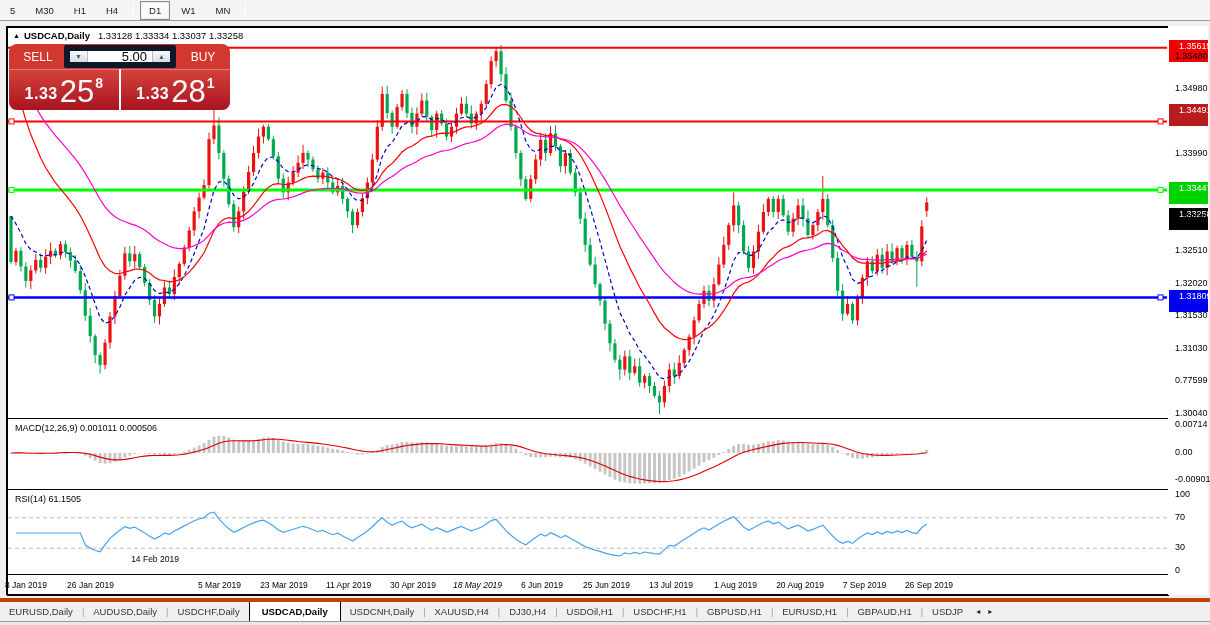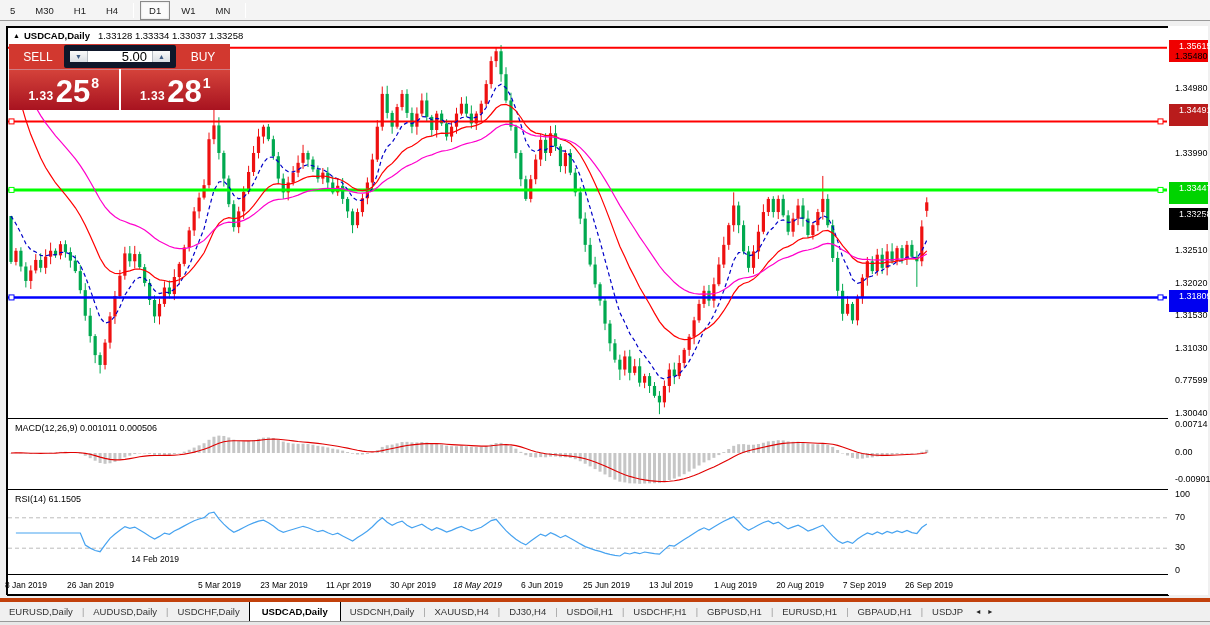--- a/index.html
+++ b/index.html
@@ -29,40 +29,40 @@
   .ind-label { position:absolute; font-size:9px; color:#000; white-space:nowrap; }
 
   
   #price-axis { position:absolute; left:1168px; top:26px; width:40px; height:569px; background:#fff; }
   .tick-label { position:absolute; left:7px; font-size:9px; color:#000; white-space:nowrap; }
   .plabel { position:absolute; left:1px; width:39px; height:22px; font-size:9px; line-height:13px;
     color:#fff; text-align:left; padding-left:10px; white-space:nowrap; }
 
   
   #trade-panel { position:absolute; left:2px; top:17px; width:221px; height:66px;
-    background:#d2382f; border-radius:0; overflow:hidden; }
+    background:#d2382f; border-radius:8px; overflow:hidden; }
   #tp-row1 { position:relative; height:25px; width:100%; }
   .tp-side-btn { position:absolute; top:0; height:25px; color:#fff; font-size:12px;
     display:flex; align-items:center; justify-content:center; cursor:pointer; }
   #tp-sell { left:0; width:58px; }
   #tp-buy  { right:0; width:54px; }
   #tp-spinner { position:absolute; left:55px; top:1px; width:112px; height:23px; background:#fff;
     border:6px solid #0f172a; border-radius:2px; display:flex; }
   .sp-btn { width:22px; height:100%; background:linear-gradient(#fafafa,#d9dee3);
     display:flex; align-items:center; justify-content:center; font-size:7px; color:#3d5a82; cursor:pointer; }
   #sp-down { border-right:1px solid #b6bcc2; }
   #sp-up { border-left:1px solid #b6bcc2; }
   #tp-volume { flex:1; border:none; outline:none; font-size:13px; text-align:right; padding-right:5px;
     font-family:"Liberation Sans",sans-serif; color:#000; width:64px; }
   #tp-row2 { position:absolute; left:0; top:25px; width:100%; height:41px; display:flex; gap:2px; background:#fff; }
   .tp-price-btn { flex:1; background:linear-gradient(#d4423a,#a81320); color:#fff; cursor:pointer;
     display:flex; align-items:flex-end; justify-content:center; padding-bottom:3px; position:relative;
     border-top:1px solid rgba(255,255,255,.45); }
-  .tp-small { font-size:12px; font-weight:bold; margin:0 2px 4px 0; letter-spacing:.5px; }
-  .tp-big { font-size:31px; line-height:31px; font-weight:700;text-align:center; }
+  .tp-small { font-size:16px; font-weight:bold; margin:0 2px 4px 0; letter-spacing:.5px; }
+  .tp-big { font-size:31px; line-height:31px; font-weight:400;text-align:center; }
   .tp-sup { font-size:14px; font-weight:bold; margin:2px 0 16px 1px; }
 
   
   .date-label { position:absolute; font-size:8.5px; color:#000; width:70px; text-align:center; white-space:nowrap; }
 
   
   #tabbar { position:absolute; left:0; top:598px; width:1210px; height:23px;
     background:#f0f0f0; border-top:4px solid #c2410c; display:flex; align-items:center; overflow:hidden; }
   .tab { font-size:9.5px; color:#333; padding:4px 9px; white-space:nowrap; cursor:pointer; }
   .tab.active { background:#fff; border:1px solid #000; border-bottom:none; font-weight:bold; color:#000;

